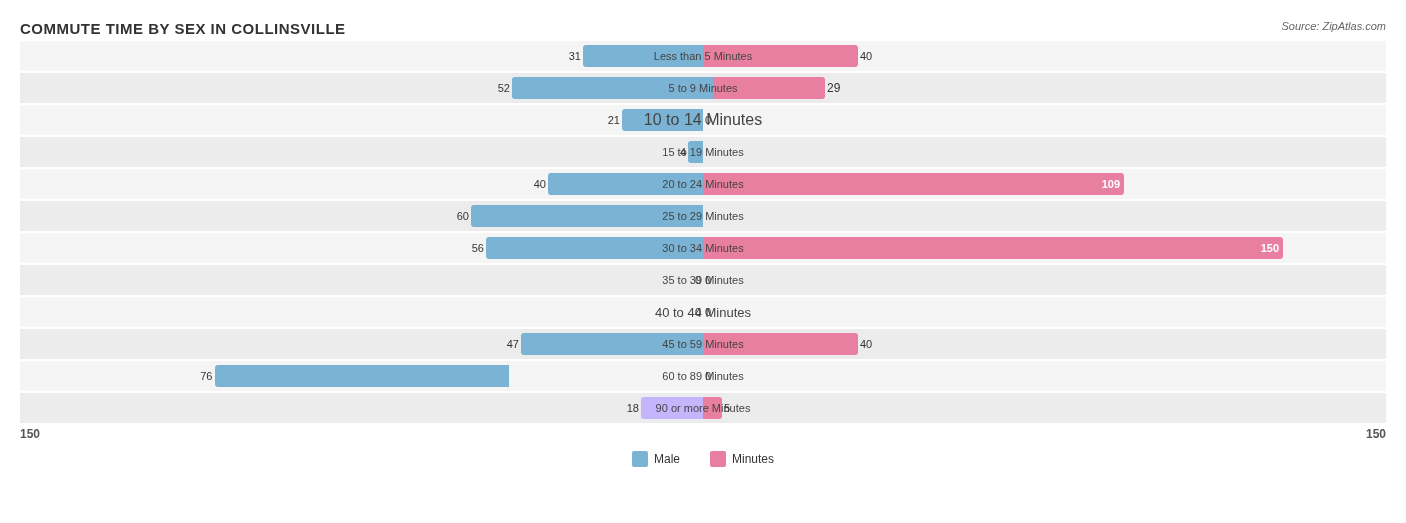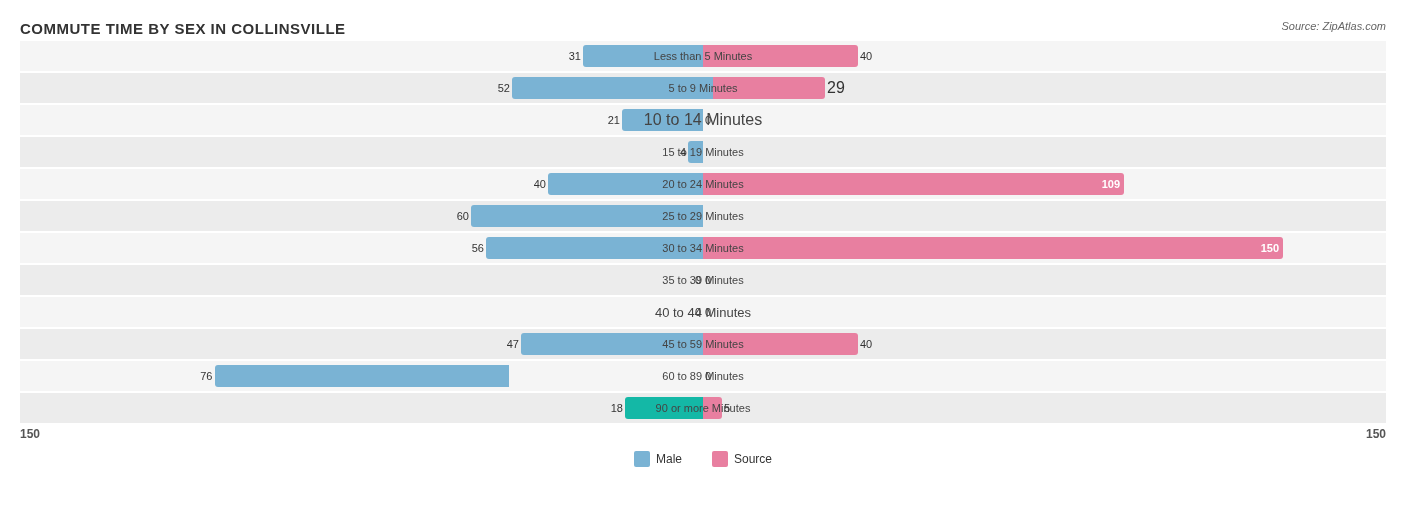--- a/index.html
+++ b/index.html
@@ -91,21 +91,21 @@
       </div>
       <div style="position: relative; display: flex; align-items: center; height: 30px; margin-bottom: 2px; background: rgb(236, 236, 236);">
         <div style="width: 50%; height: 100%; position: relative; display: flex; align-items: center; justify-content: flex-end; margin-left: 20px;">
           <div style="height: 22px; width: 201px; background: rgb(122, 179, 212); border-radius: 3px 0px 0px 3px; position: relative; display: flex; align-items: center;">
             <span style="position: absolute; left: -26px; font-size: 11px; color: rgb(51, 51, 51); white-space: nowrap; width: 24px; text-align: right;">52</span>
           </div>
         </div>
         <div style="position: absolute; left: 50%; top: 50%; transform: translate(-50%, -50%); white-space: nowrap; font-size: 11px; color: rgb(68, 68, 68); z-index: 10; pointer-events: none; text-align: center;">5 to 9 Minutes</div>
         <div style="width: 50%; height: 100%; position: relative; display: flex; align-items: center; justify-content: flex-start;">
           <div style="height: 22px; width: 112px; background: rgb(232, 127, 160); border-radius: 0px 3px 3px 0px; position: relative; display: flex; align-items: center;">
-            <span style="position: absolute; right: -26px; font-size: 16px; color: rgb(51, 51, 51); white-space: nowrap; width: 24px; text-align: left;">29</span>
+            <span style="position: absolute; right: -26px; font-size: 12px; color: rgb(51, 51, 51); white-space: nowrap; width: 24px; text-align: left;">29</span>
           </div>
         </div>
       </div>
       <div style="position: relative; display: flex; align-items: center; height: 30px; margin-bottom: 2px; background: rgb(245, 245, 245);">
         <div style="width: 50%; height: 100%; position: relative; display: flex; align-items: center; justify-content: flex-end;">
           <div style="height: 22px; width: 81px; background: rgb(122, 179, 212); border-radius: 3px 0px 0px 3px; position: relative; display: flex; align-items: center;">
             <span style="position: absolute; left: -26px; font-size: 11px; color: rgb(51, 51, 51); white-space: nowrap; width: 24px; text-align: right;">21</span>
           </div>
         </div>
         <div style="position: absolute; left: 50%; top: 50%; transform: translate(-50%, -50%); white-space: nowrap; font-size: 16px; color: rgb(68, 68, 68); z-index: 10; pointer-events: none; text-align: center;">10 to 14 Minutes</div>
@@ -204,21 +204,21 @@
         </div>
         <div style="position: absolute; left: 50%; top: 50%; transform: translate(-50%, -50%); white-space: nowrap; font-size: 11px; color: rgb(68, 68, 68); z-index: 10; pointer-events: none; text-align: center;">60 to 89 Minutes</div>
         <div style="width: 50%; height: 100%; position: relative; display: flex; align-items: center; justify-content: flex-start;">
           <div style="height: 22px; width: 0px; background: rgb(232, 127, 160); border-radius: 0px 3px 3px 0px; position: relative; display: flex; align-items: center;">
             <span style="position: absolute; right: -26px; font-size: 11px; color: rgb(51, 51, 51); white-space: nowrap; width: 24px; text-align: left;">0</span>
           </div>
         </div>
       </div>
       <div style="position: relative; display: flex; align-items: center; height: 30px; margin-bottom: 2px; background: rgb(236, 236, 236);">
         <div style="width: 50%; height: 100%; position: relative; display: flex; align-items: center; justify-content: flex-end;">
-          <div style="height: 22px; width: 78px; background: #14b8a6; border-radius: 3px 0px 0px 3px; position: relative; display: flex; align-items: center;">
+          <div style="height: 22px; width: 62px; background: #c4b5fd; border-radius: 3px 0px 0px 3px; position: relative; display: flex; align-items: center;">
             <span style="position: absolute; left: -26px; font-size: 11px; color: rgb(51, 51, 51); white-space: nowrap; width: 24px; text-align: right;">18</span>
           </div>
         </div>
         <div style="position: absolute; left: 50%; top: 50%; transform: translate(-50%, -50%); white-space: nowrap; font-size: 11px; color: rgb(68, 68, 68); z-index: 10; pointer-events: none; text-align: center;">90 or more Minutes</div>
         <div style="width: 50%; height: 100%; position: relative; display: flex; align-items: center; justify-content: flex-start;">
           <div style="height: 22px; width: 19px; background: rgb(232, 127, 160); border-radius: 0px 3px 3px 0px; position: relative; display: flex; align-items: center;">
             <span style="position: absolute; right: -26px; font-size: 11px; color: rgb(51, 51, 51); white-space: nowrap; width: 24px; text-align: left;">5</span>
           </div>
         </div>
       </div>
@@ -229,16 +229,16 @@
     <span class="axis-label">150</span>
   </div>
 
   <div class="legend">
     <div class="legend-item">
       <div class="legend-box" id="legend-male-box" style="background: rgb(122, 179, 212);"></div>
       <span>Male</span>
     </div>
     <div class="legend-item">
       <div class="legend-box" id="legend-female-box" style="background: rgb(232, 127, 160);"></div>
-      <span>Source</span>
+      <span>Minutes</span>
     </div>
   </div>
 </div>
 
 </body></html>

